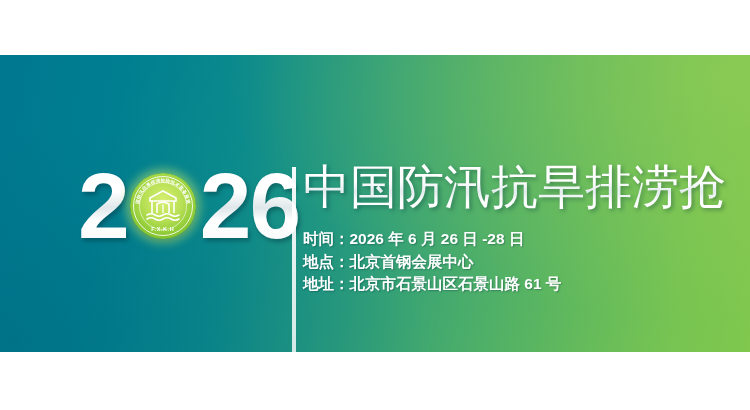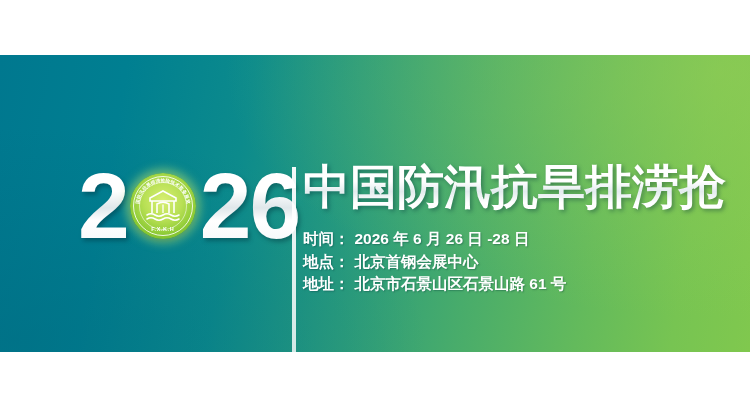--- a/index.html
+++ b/index.html
@@ -147,21 +147,21 @@
   .textcol {
     position: absolute;
     left: 303px;
     top: 104px;
     right: 0;
     z-index: 3;
   }
   .headline {
     font-family: "Liberation Sans", "DejaVu Sans", sans-serif;
     font-size: 47px;
-    font-weight: 700;
+    font-weight: 400;
     line-height: 56px;
     letter-spacing: 0px;
     white-space: nowrap;
     background: linear-gradient(180deg,#ffffff 0%,#ffffff 40%,#e3ecee 58%,#ffffff 78%);
     -webkit-background-clip: text;
     background-clip: text;
     color: transparent;
     -webkit-text-fill-color: transparent;
     filter: drop-shadow(2px 2px 2px rgba(0,45,55,0.40));
   }
@@ -174,21 +174,21 @@
     display: flex;
     align-items: baseline;
     font-size: 15.5px;
     font-weight: 700;
     color: #ffffff;
     line-height: 22.5px;
     white-space: nowrap;
     text-shadow: 1px 1px 1.5px rgba(0,50,55,0.35);
   }
   .detail-label { }
-  .detail-value { margin-left: 5px; }
+  .detail-value { }
 </style>
 </head>
 <body>
 
 <div class="page">
 
   <div class="banner">
 
     <div class="yearblock">
       <span class="digit">2</span>

